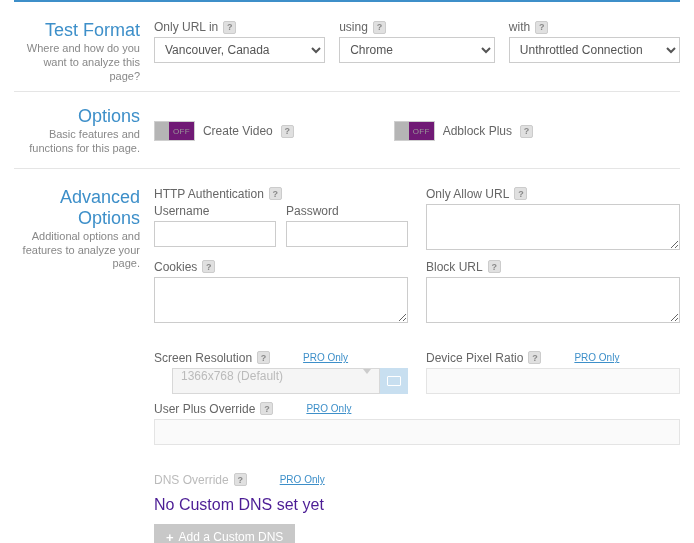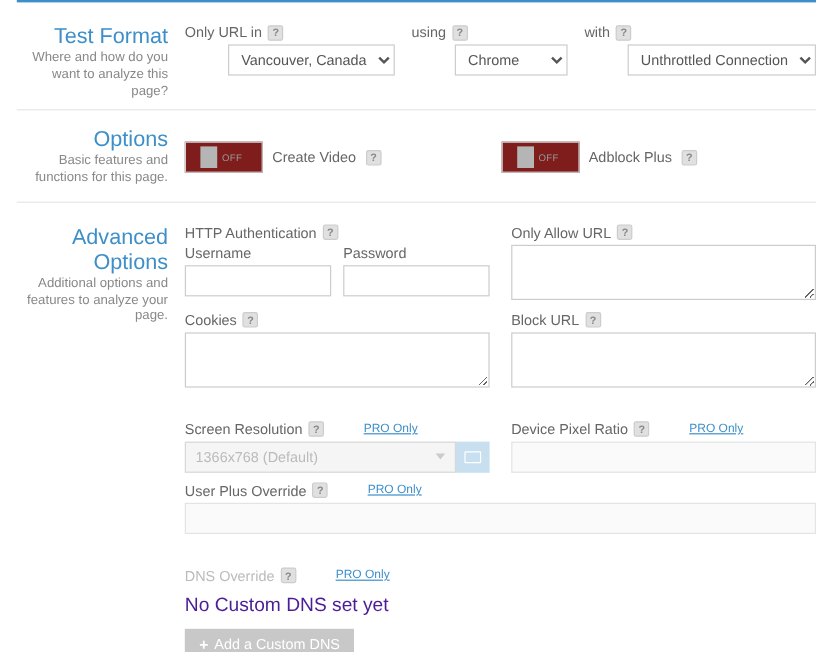--- a/index.html
+++ b/index.html
@@ -8,29 +8,29 @@
   .hr-top { border-top: 2px solid #3d8fc9; margin-bottom: 10px; }
   .section { display: flex; padding: 8px 0; border-bottom: 1px solid #e5e5e5; }
   .section:last-child { border-bottom: none; }
   .section-left { width: 140px; text-align: right; padding-right: 14px; flex-shrink: 0; }
   .section-title { color: #3d8fc9; font-size: 18px; font-weight: normal; margin-bottom: 1px; }
   .section-desc { color: #888; font-size: 11px; line-height: 1.25; }
   .section-right { flex: 1; display: flex; flex-wrap: wrap; gap: 0; }
   .field { display: flex; flex-direction: column; margin-bottom: 8px; }
   .field-label { color: #666; font-size: 12px; margin-bottom: 3px; display: flex; align-items: center; gap: 5px; }
   .help-icon { display: inline-flex; align-items: center; justify-content: center; width: 13px; height: 13px; background: #e0e0e0; border: 1px solid #ccc; color: #888; font-size: 9px; font-weight: bold; border-radius: 2px; cursor: help; }
-  select { border: 1px solid #ccc; height: 26px; padding: 2px 6px; font-size: 12px; color: #555; background: #fff; margin-left: 36px; }
+  select { border: 1px solid #ccc; height: 26px; padding: 2px 6px; font-size: 12px; color: #555; background: #fff; }
   input[type=text], input[type=password] { border: 1px solid #ccc; height: 26px; padding: 2px 6px; font-size: 12px; color: #555; width: 100%; }
   textarea { border: 1px solid #ccc; padding: 4px 6px; font-size: 12px; color: #555; width: 100%; height: 46px; resize: both; }
-  .toggle { display: inline-flex; align-items: center; border: 1px solid #cfcfcf; background: #7f1d1d; height: 20px; padding: 12px; user-select: none; }
+  .toggle { display: inline-flex; align-items: center; border: 1px solid #cfcfcf; background: #701a75; height: 20px; padding: 0; user-select: none; }
   .toggle-knob { width: 14px; height: 18px; background: #b5b5b5; }
   .toggle-label { font-size: 8px; color: #999; padding: 0 4px; letter-spacing: 0.3px; }
   .toggle-wrap { display: flex; align-items: center; gap: 8px; }
   .pro-link { color: #3d8fc9; font-size: 10px; text-decoration: underline; cursor: pointer; padding-left: 28px; }
-  .disabled-select { border: 1px solid #d8d8d8; background: #f5f5f5; color: #bbb; height: 26px; display: flex; align-items: center; justify-content: space-between; padding: 0 8px; }
+  .disabled-select { border: 1px solid #d8d8d8; background: #f5f5f5; color: #bbb; height: 26px; display: flex; justify-content: space-between; padding: 0 8px; margin-left: 18px; }
   .disabled-input { border: 1px solid #e4e4e4; background: #fafafa; height: 26px; }
   .chev { width: 0; height: 0; border-left: 4px solid transparent; border-right: 4px solid transparent; border-top: 5px solid #ccc; }
   .screen-btn { width: 28px; height: 26px; background: #c8dff0; display: flex; align-items: center; justify-content: center; }
   .screen-ico { width: 14px; height: 10px; border: 1.5px solid #fff; border-radius: 1px; }
   .dns-msg { color: #4c1d95; font-size: 16px; margin: 6px 0 10px; }
   .add-dns-btn { background: #c8c8c8; color: #fff; border: none; padding: 6px 12px; font-size: 12px; display: inline-flex; align-items: center; gap: 5px; cursor: pointer; }
   .plus-ico { font-weight: bold; font-size: 13px; }
   .col { display: flex; flex-direction: column; }
   .half { width: 50%; }
   .split { display: flex; gap: 18px; width: 100%; }

